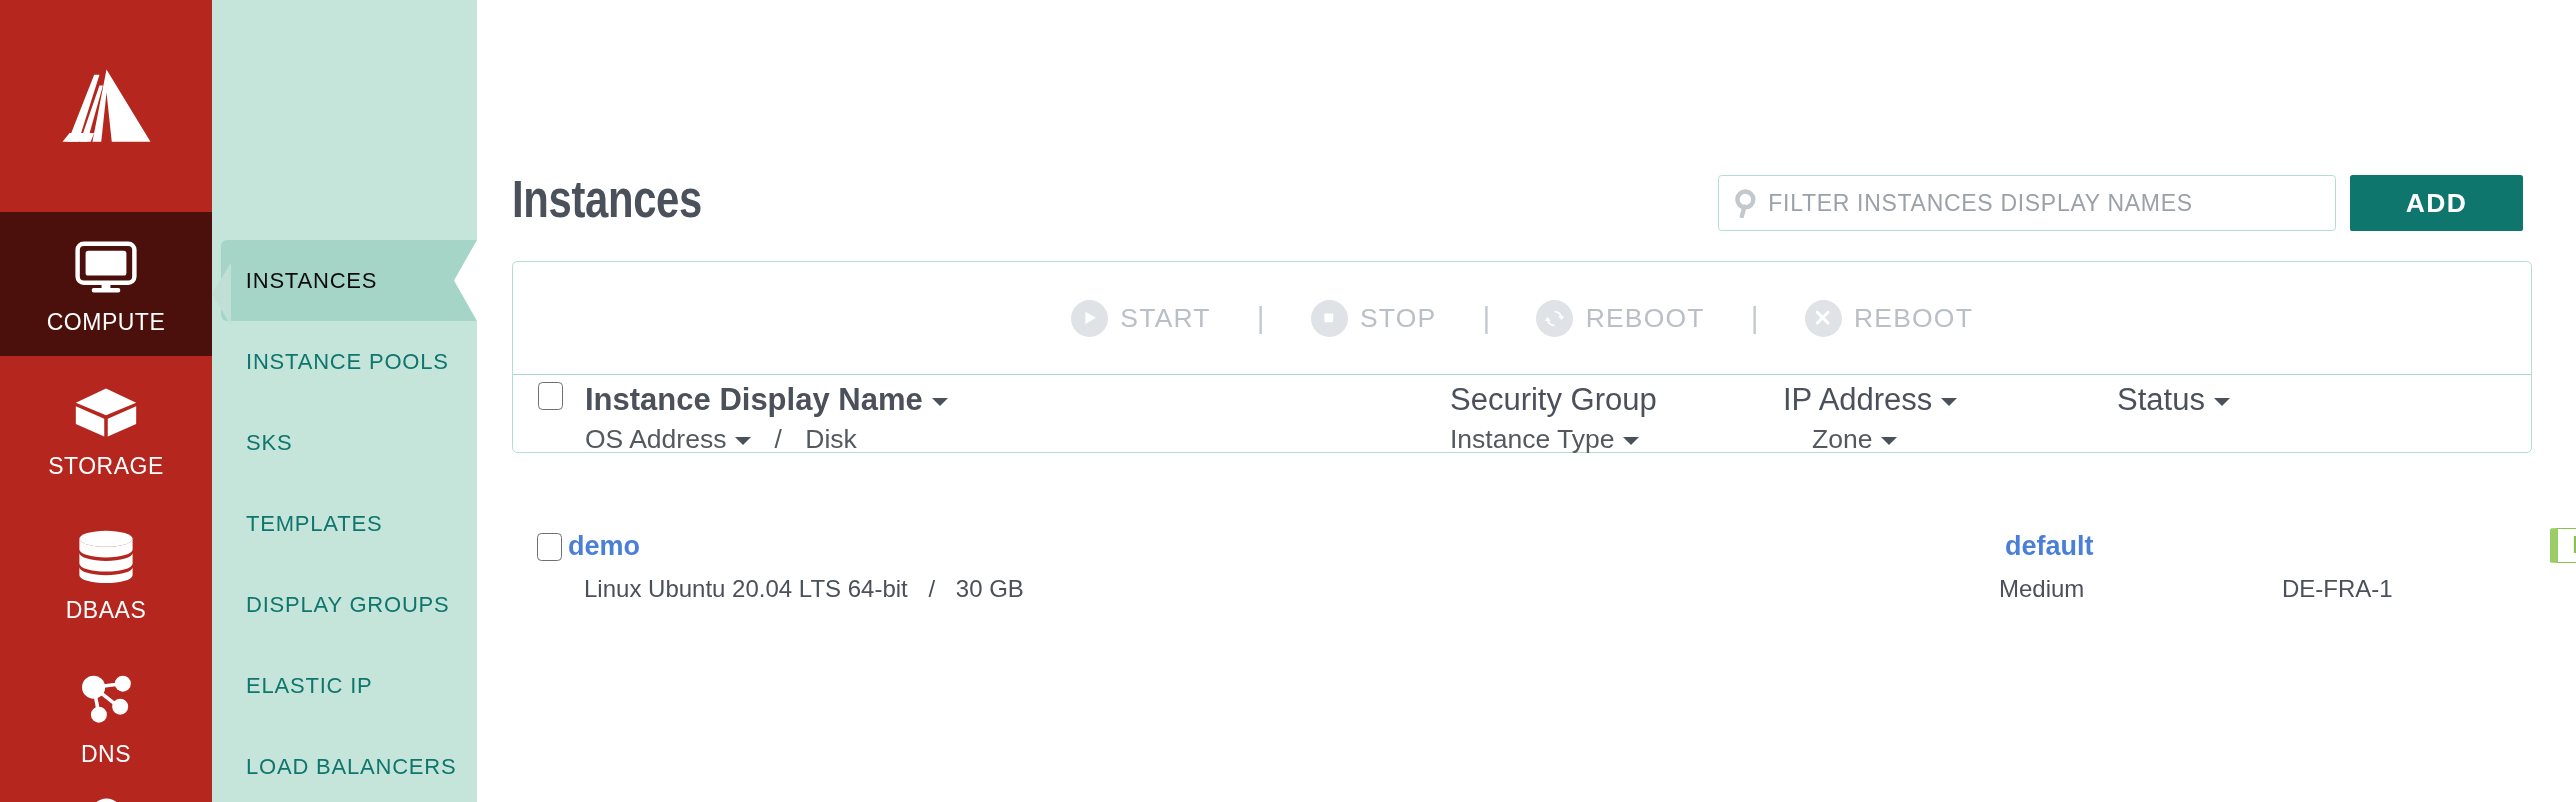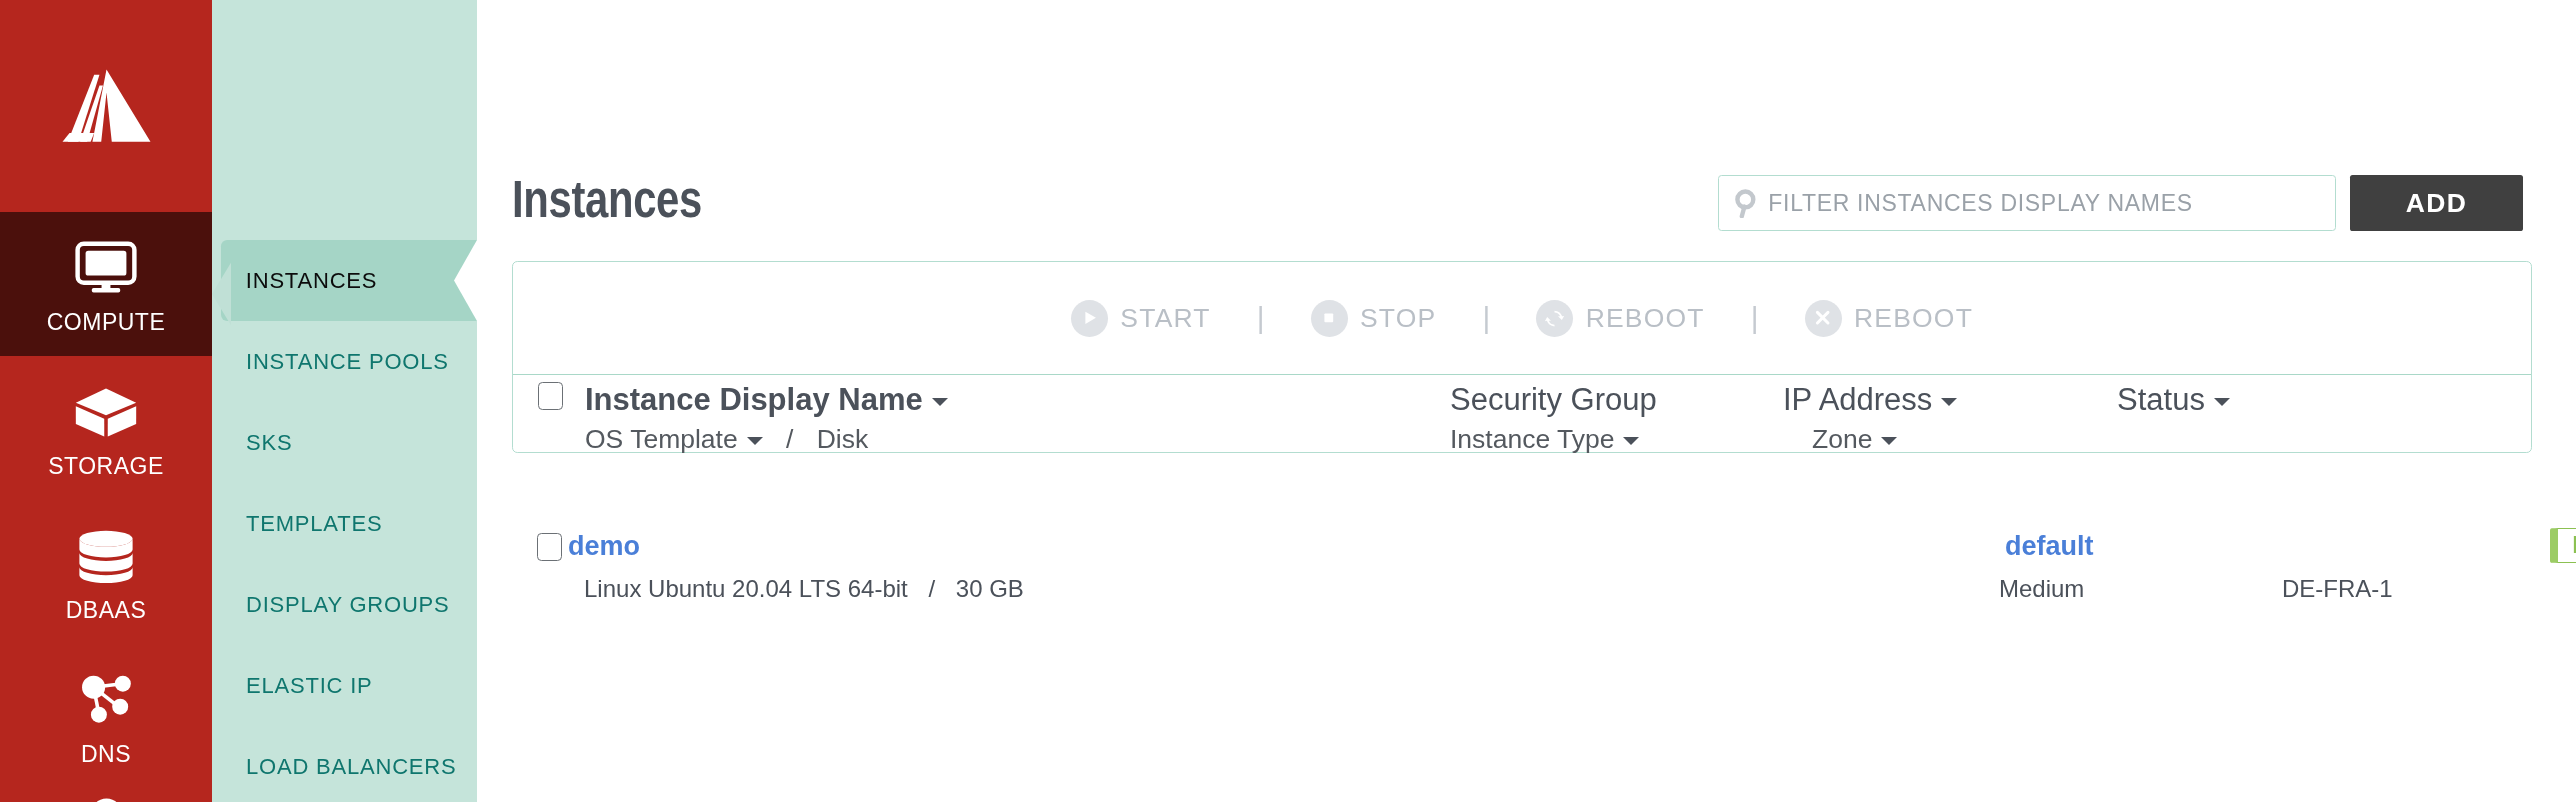--- a/index.html
+++ b/index.html
@@ -168,21 +168,21 @@
     letter-spacing: 0.7px;
     color: #4b515a;
     background: transparent;
   }
   .search-input::placeholder { color: #9aa1a8; }
 
   .add-btn {
     margin-left: 14px;
     width: 173px;
     height: 56px;
-    background: #404040;
+    background: #0f766e;
     border: 0;
     border-radius: 2.6px;
     color: #ffffff;
     font-family: "Liberation Sans Narrow", "Liberation Sans", sans-serif;
     font-size: 26.5px;
     font-weight: bold;
     letter-spacing: 1.4px;
     cursor: pointer;
   }
 
@@ -475,21 +475,21 @@
 
         <div class="thead">
           <span style="position:absolute;left:25px;top:7px;">
             <span class="chk"></span>
           </span>
 
           <span class="cell r1 bold" style="left:72px;">
             <span>Instance Display Name</span><i class="caret"></i>
           </span>
           <span class="cell r2" style="left:72px;">
-            <span>OS Template</span><i class="caret"></i>
+            <span>OS Address</span><i class="caret"></i>
             <span style="margin:0 16px;">/</span>
             <span>Disk</span>
           </span>
 
           <span class="cell r1" style="left:937px;">Security Group</span>
           <span class="cell r2" style="left:937px;">
             <span>Instance Type</span><i class="caret"></i>
           </span>
 
           <span class="cell r1" style="left:1270px;">

